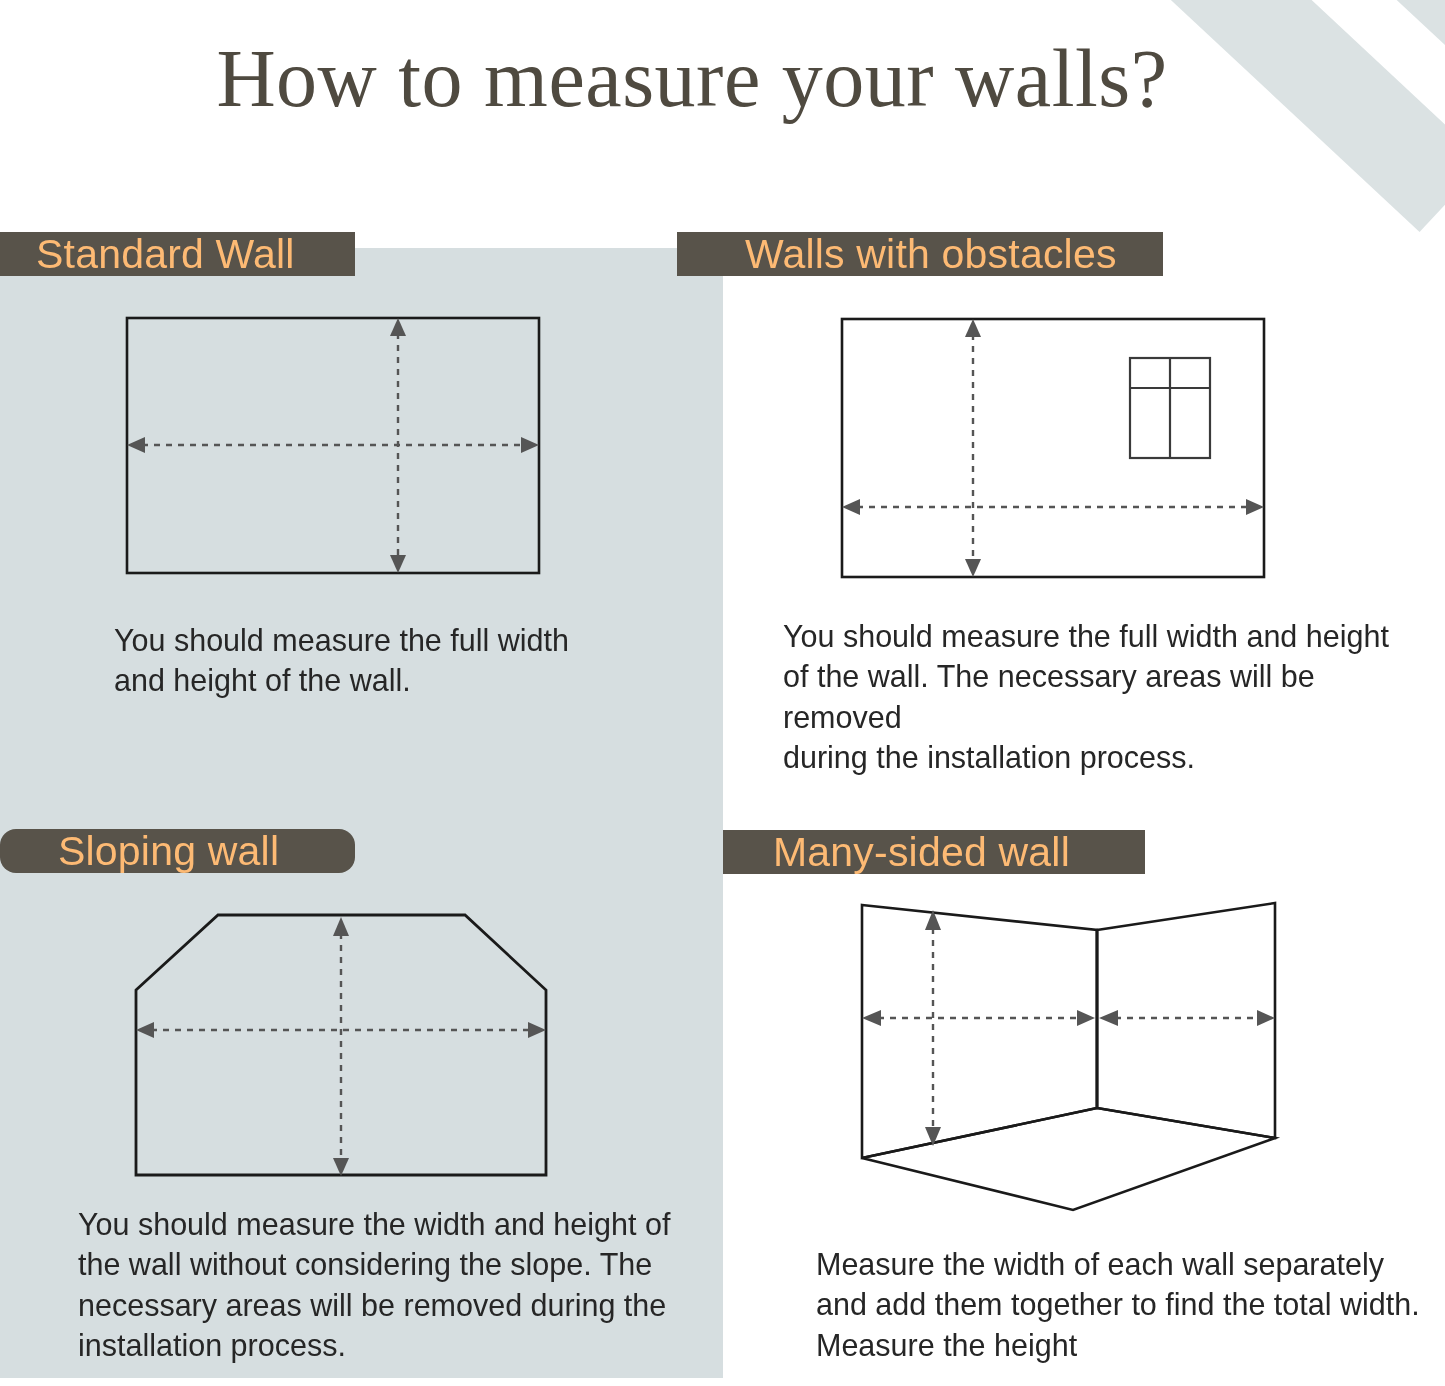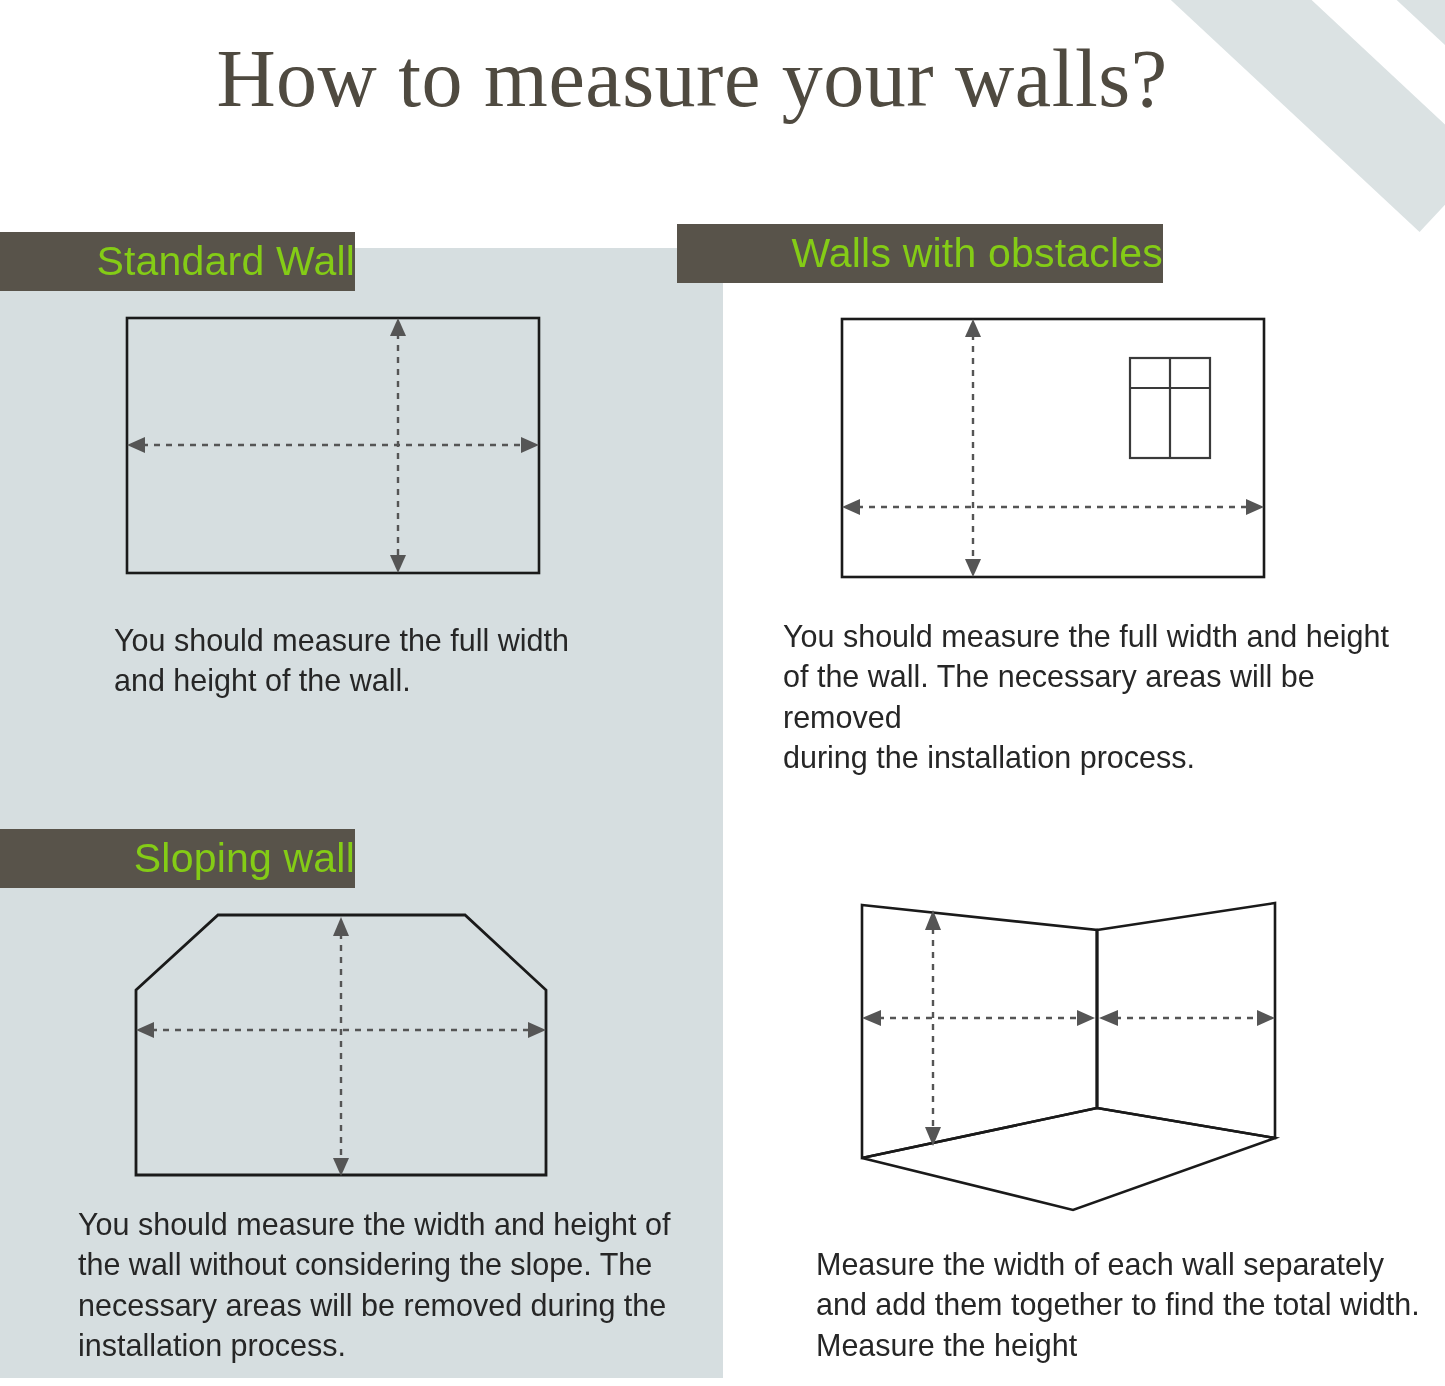--- a/index.html
+++ b/index.html
@@ -45,34 +45,33 @@
     color:#4f4a40;
     letter-spacing:0.5px;
     white-space:nowrap;
     margin-left:42px;
   }
 
   
   .hdr{
     position:absolute;
     background:#58534a;
-    color:#84cc16;
+    color:#fdba74;
     display:flex;
     align-items:center;
     font-size:41px;
-    height:59px;
+    height:44px;
     box-sizing:border-box;
     letter-spacing:0.2px;
-    justify-content:flex-end;
   }
   .hdr span{display:block;}
 
   #hdr-standard   {left:0px;   top:232px; width:355px; padding-left:36px;}
-  #hdr-obstacles  {left:677px; top:224px; width:486px; padding-left:96px;}
-  #hdr-sloping    {left:0px;   top:829px; width:355px; padding-left:58px;}
+  #hdr-obstacles  {left:677px; top:232px; width:486px; padding-left:68px;}
+  #hdr-sloping    {left:0px;   top:829px; width:355px; padding-left:58px;border-radius:16px;}
   #hdr-manysided  {left:723px; top:830px; width:422px; padding-left:50px;}
 
   
   .fig{position:absolute;}
   #fig-standard  {left:100px; top:295px; width:480px; height:300px;}
   #fig-obstacles {left:830px; top:300px; width:460px; height:290px;}
   #fig-sloping   {left:110px; top:900px; width:470px; height:290px;}
   #fig-manysided {left:845px; top:890px; width:460px; height:330px;}
 
   
@@ -180,20 +179,23 @@
       <polygon points="231,17 223,36 239,36" fill="#555555"></polygon>
       <polygon points="231,276 223,258 239,258" fill="#555555"></polygon>
     </svg>
   </div>
 
   <div class="copy" id="copy-sloping">You should measure the width and height of
 the wall without considering the slope. The
 necessary areas will be removed during the
 installation process.</div>
 
+  <div class="hdr" id="hdr-manysided">
+    <span>Many-sided wall</span>
+  </div>
 
   <div class="fig" id="fig-manysided">
     <svg width="460" height="330" viewBox="0 0 460 330" xmlns="http://www.w3.org/2000/svg">
       <g stroke="#1a1a1a" stroke-width="2.6" fill="none" stroke-linejoin="miter">
 
         <polygon points="17,15 252,40 252,218 17,268"></polygon>
 
         <polygon points="252,40 430,13 430,248 252,218"></polygon>
 
         <polygon points="17,268 252,218 430,248 228,320"></polygon>

